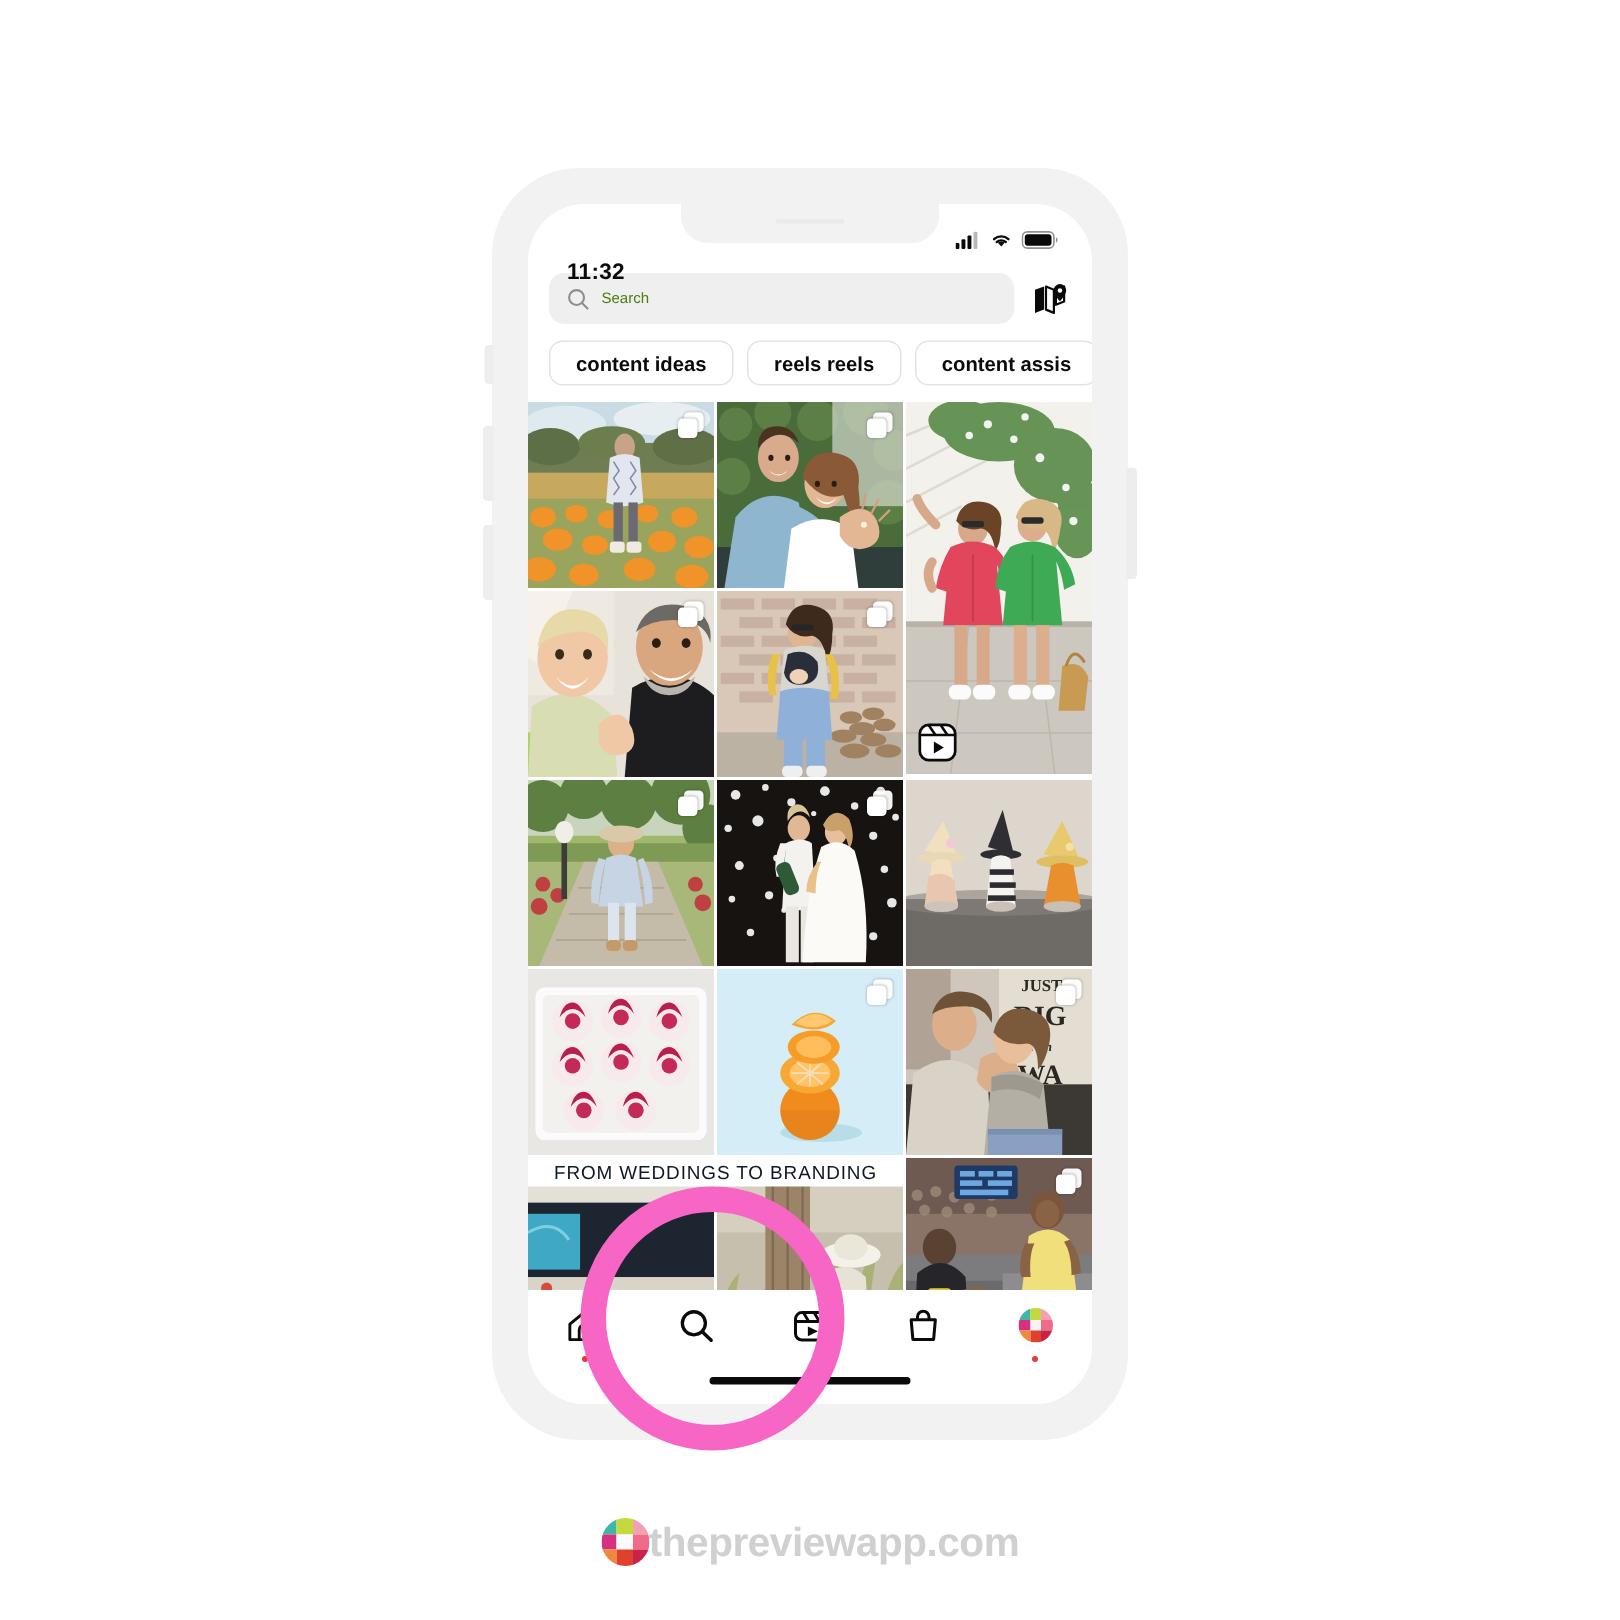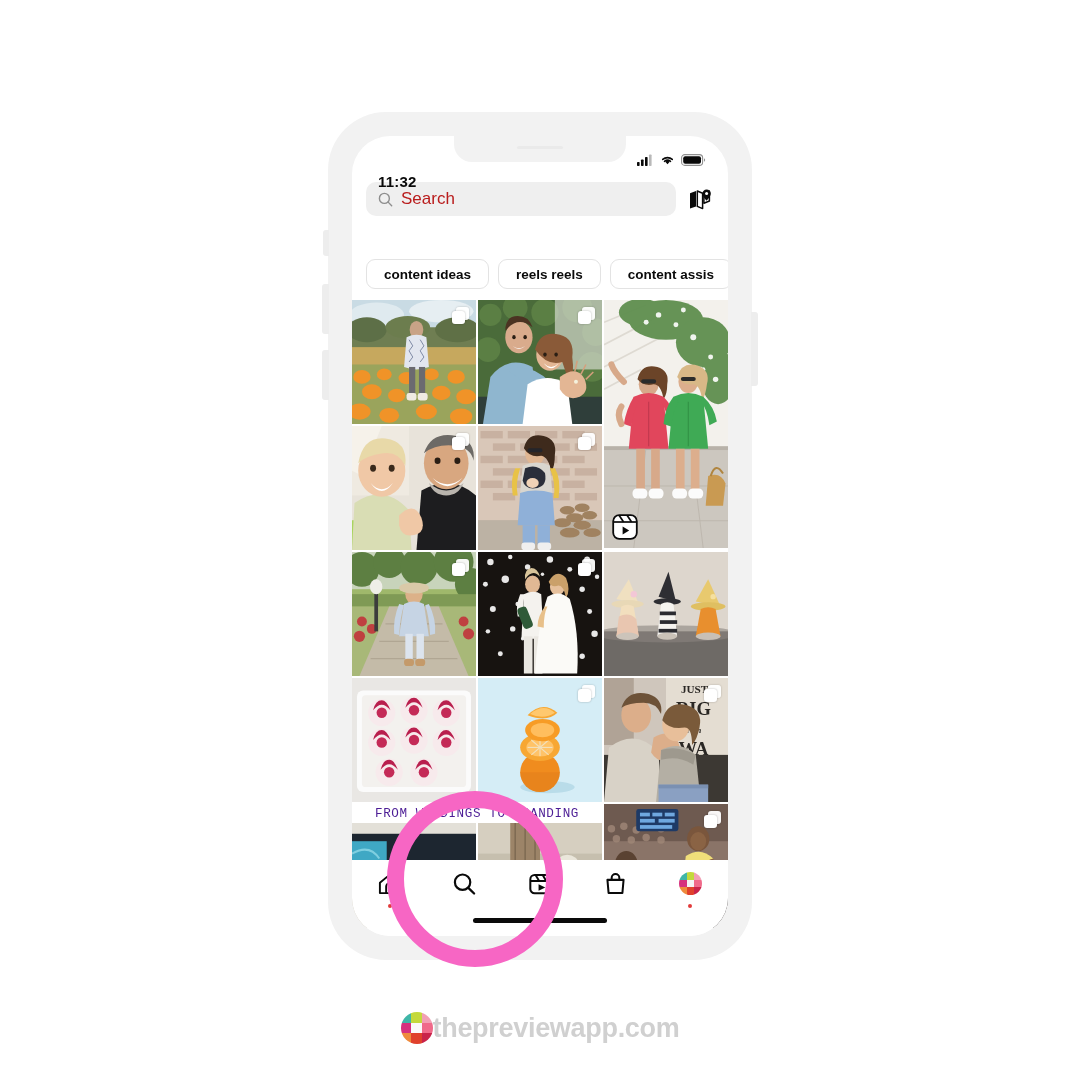--- a/index.html
+++ b/index.html
@@ -137,40 +137,39 @@
     flex: 1;
     height: 34px;
     background: #efefef;
     border-radius: 10px;
     display: flex;
     align-items: center;
     gap: 8px;
     padding: 0 12px;
   }
   .search-text {
-    font-size: 17px;
-    color: #b91c1c;
+    font-size: 10px;
+    color: #4d7c0f;
   }
   .map-btn {
     width: 28px;
     height: 28px;
     display: flex;
     align-items: center;
     justify-content: center;
     flex: 0 0 auto;
   }
 
   
   .pill-row {
     display: flex;
     gap: 9px;
     padding: 11px 0 11px 14px;
     overflow: hidden;
     white-space: nowrap;
-    margin-top: 32px;
   }
   .pill {
     flex: 0 0 auto;
     height: 30px;
     border: 1px solid #e3e3e3;
     border-radius: 9px;
     background: #ffffff;
     display: flex;
     align-items: center;
     padding: 0 17px;
@@ -244,23 +243,23 @@
   }
 
   
   .caption-band {
     position: absolute;
     z-index: 8;
     background: #ffffff;
     display: flex;
     align-items: center;
     justify-content: center;
-    font-family: Liberation Mono, monospace;
+    font-family: Liberation Sans, sans-serif;
     letter-spacing: 0.6px;
-    color: #4c1d95;
+    color: #0f172a;
   }
 
   
   .bottom-nav {
     position: absolute;
     left: 0;
     bottom: 0;
     width: 100%;
     height: 76px;
     background: #ffffff;

